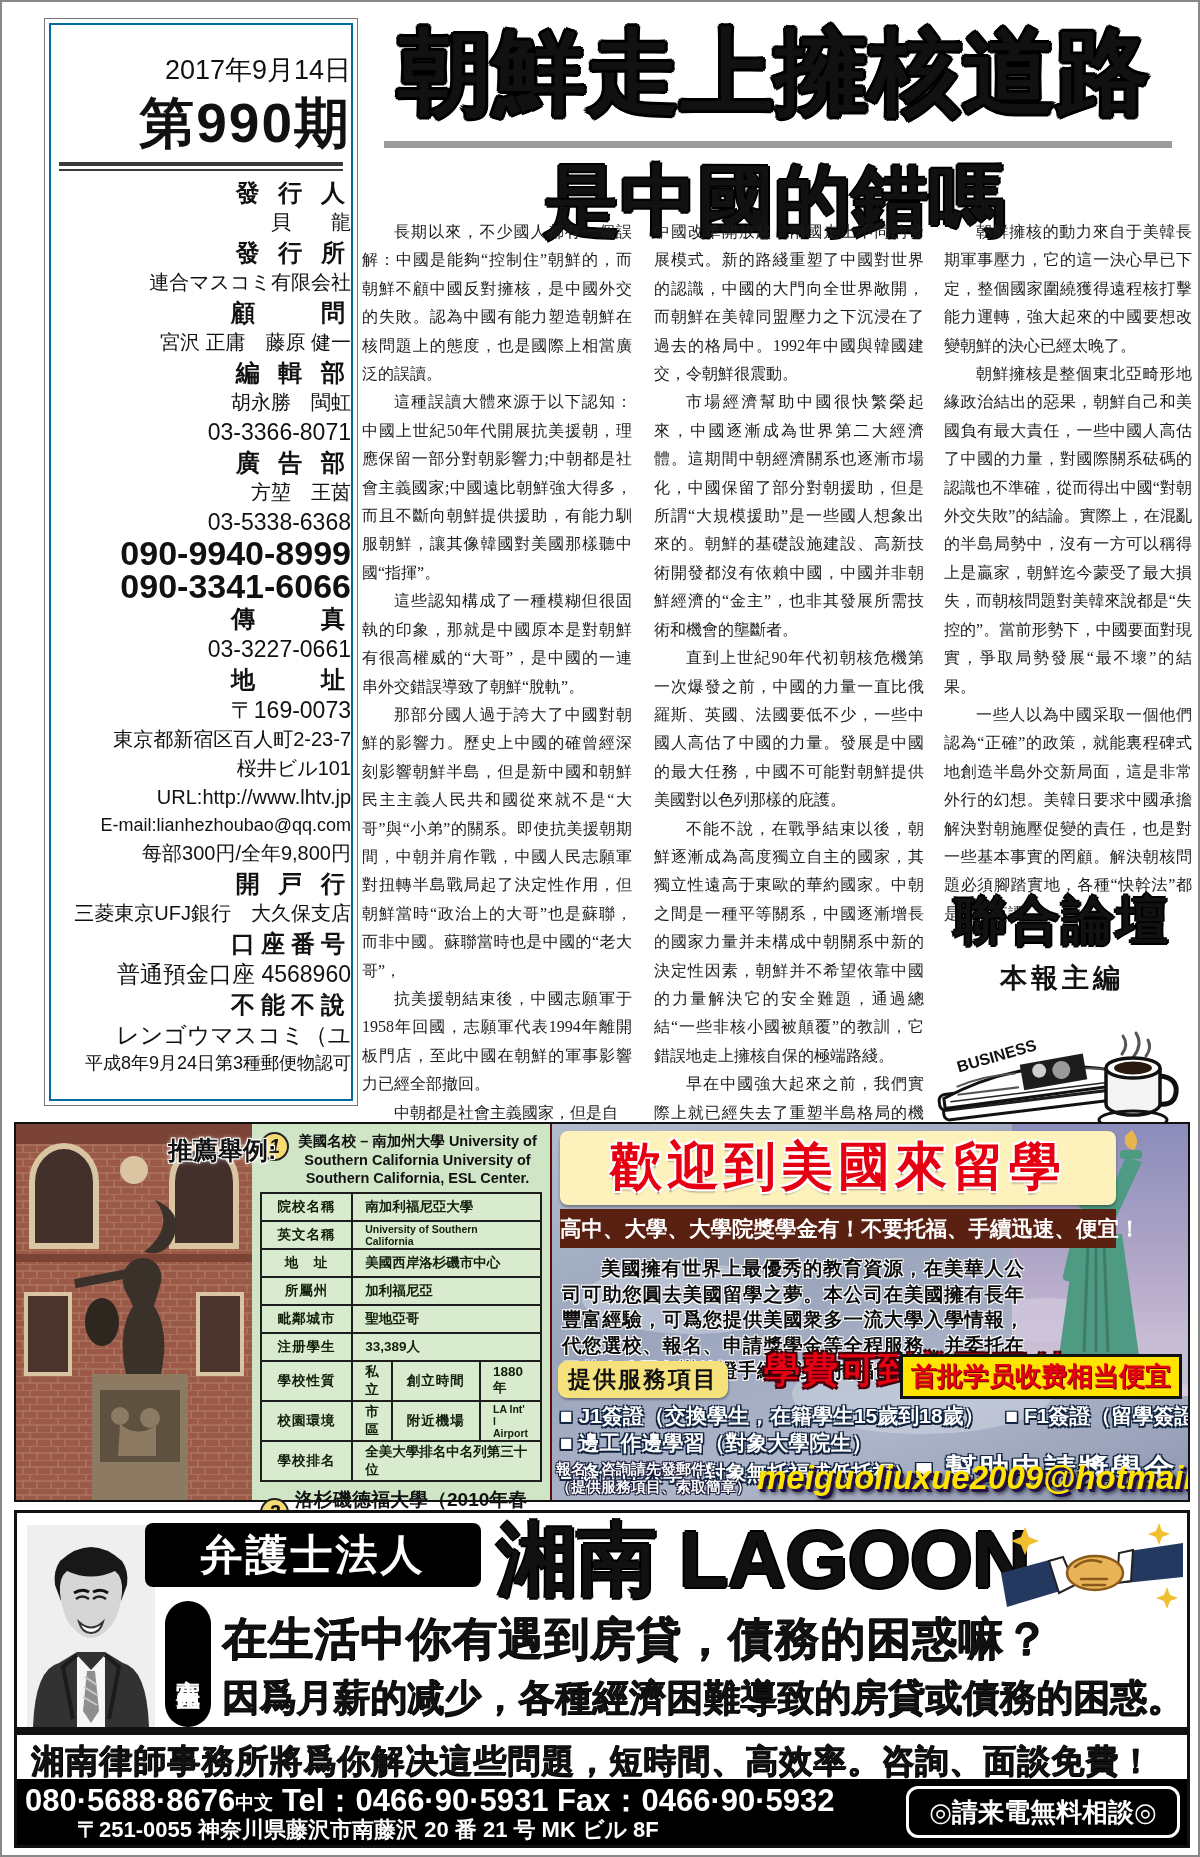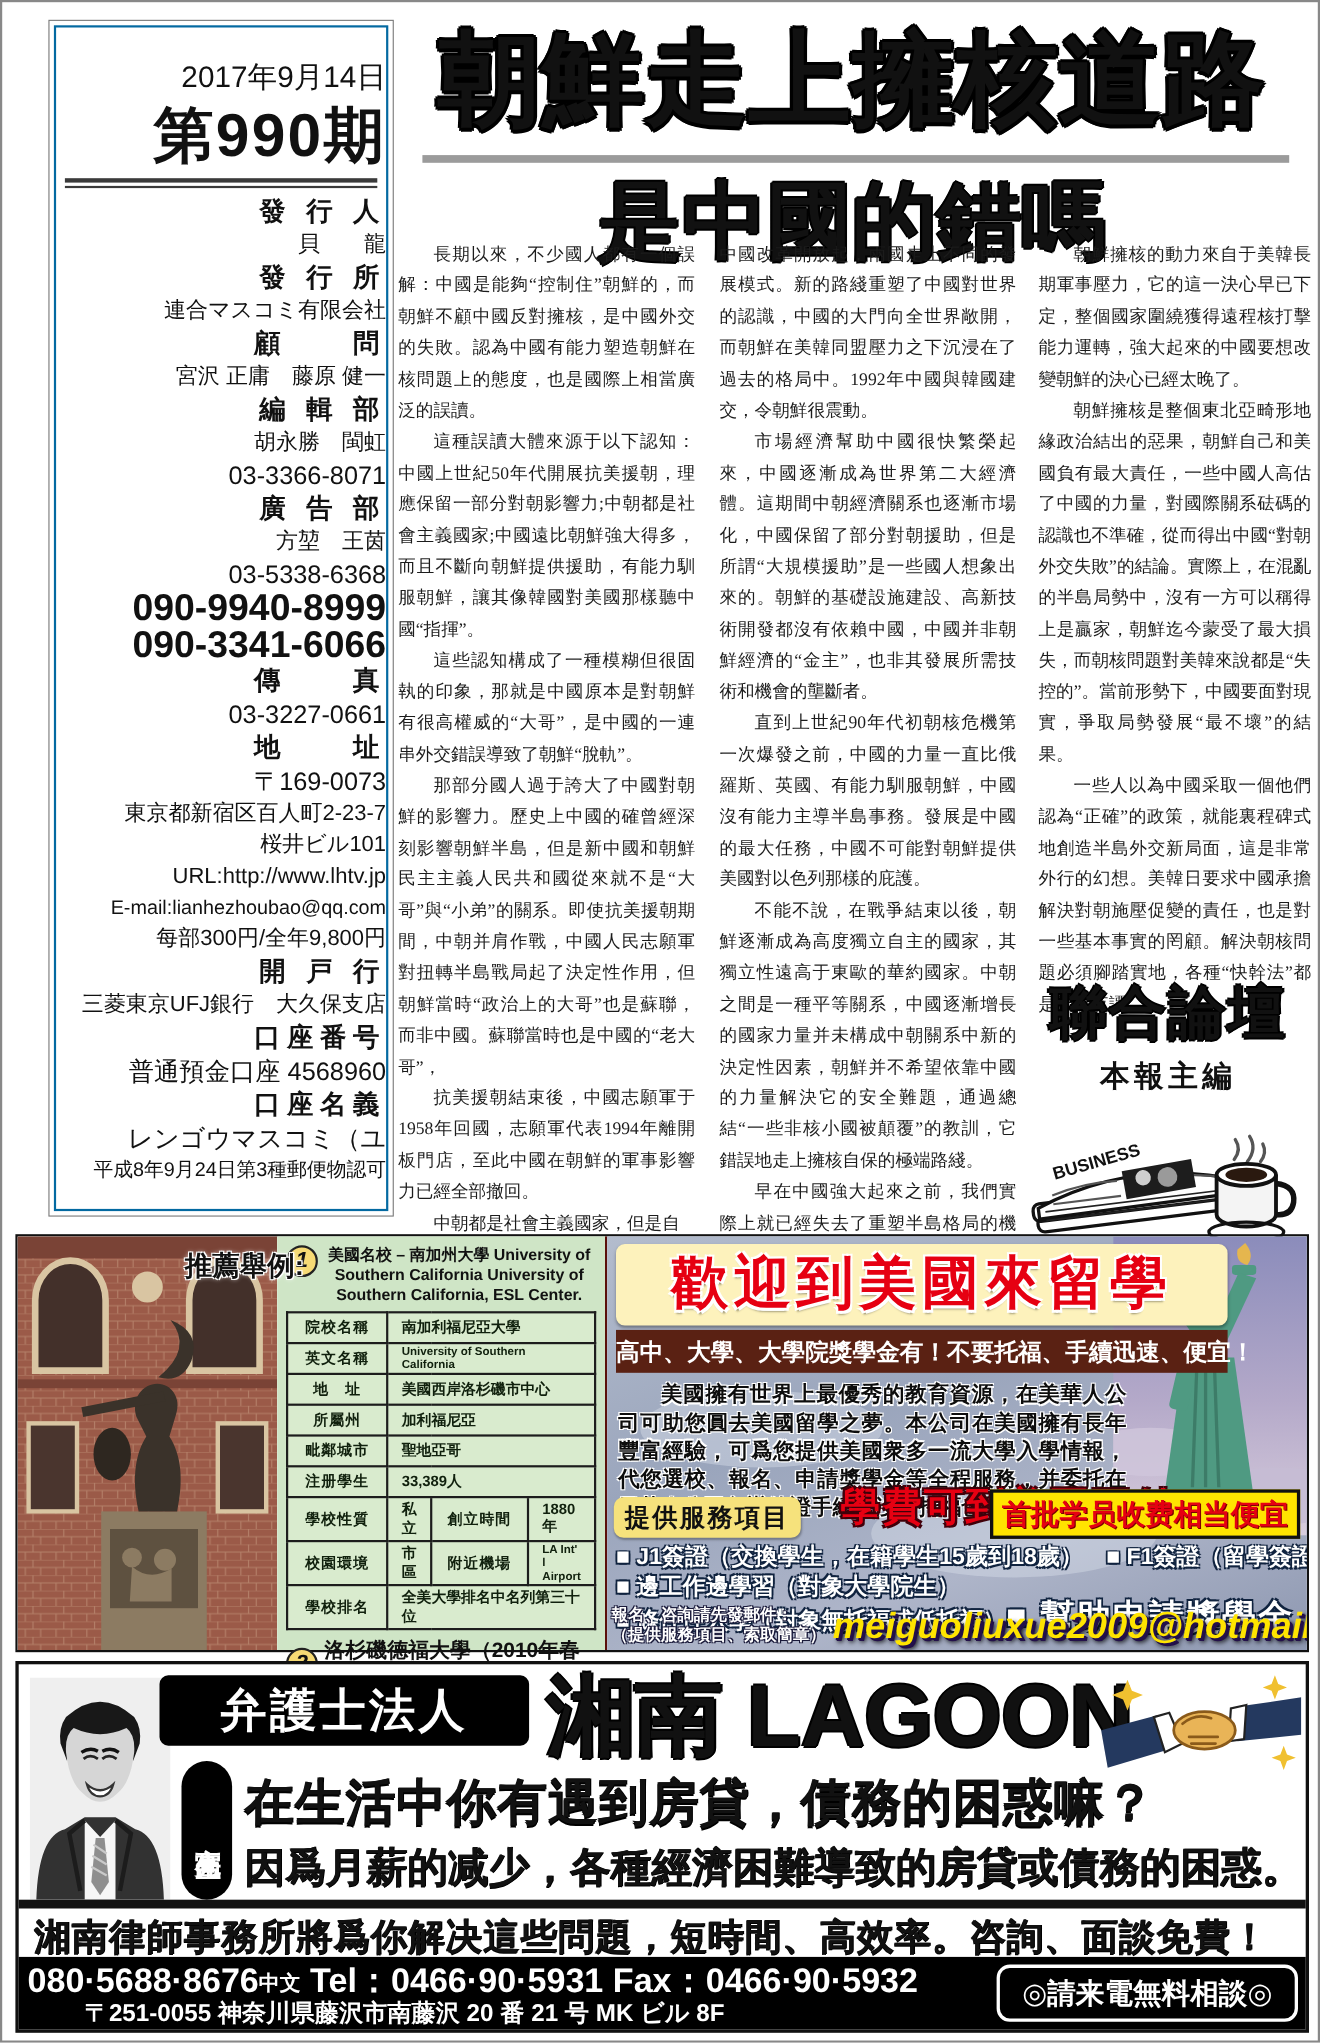--- a/index.html
+++ b/index.html
@@ -149,42 +149,42 @@
       <div class="m-num">〒169-0073</div>
       <div class="m-val">東京都新宿区百人町2-23-7</div>
       <div class="m-val">桜井ビル101</div>
       <div class="m-val">URL:http://www.lhtv.jp</div>
       <div class="m-small">E-mail:lianhezhoubao@qq.com</div>
       <div class="m-val">每部300円/全年9,800円</div>
       <div class="m-label">開 戸 行</div>
       <div class="m-val">三菱東京UFJ銀行　大久保支店</div>
       <div class="m-label">口座番号</div>
       <div class="m-num">普通預金口座  4568960</div>
-      <div class="m-label">口座名義</div>
+      <div class="m-label">不能不說</div>
       <div class="m-num">レンゴウマスコミ（ユ</div>
       <div class="m-small">平成8年9月24日第3種郵便物認可</div>
     </div>
   </div>
 
   <div class="headline">朝鮮走上擁核道路</div>
   <div class="headline-rule"></div>
   <div class="subheadline">是中國的錯嗎</div>
 
   <div class="col col1">
     <p>長期以來，不少國人都有一個誤解：中國是能夠“控制住”朝鮮的，而朝鮮不顧中國反對擁核，是中國外交的失敗。認為中國有能力塑造朝鮮在核問題上的態度，也是國際上相當廣泛的誤讀。</p>
     <p>這種誤讀大體來源于以下認知：中國上世紀50年代開展抗美援朝，理應保留一部分對朝影響力;中朝都是社會主義國家;中國遠比朝鮮強大得多，而且不斷向朝鮮提供援助，有能力馴服朝鮮，讓其像韓國對美國那樣聽中國“指揮”。</p>
     <p>這些認知構成了一種模糊但很固執的印象，那就是中國原本是對朝鮮有很高權威的“大哥”，是中國的一連串外交錯誤導致了朝鮮“脫軌”。</p>
     <p>那部分國人過于誇大了中國對朝鮮的影響力。歷史上中國的確曾經深刻影響朝鮮半島，但是新中國和朝鮮民主主義人民共和國從來就不是“大哥”與“小弟”的關系。即使抗美援朝期間，中朝并肩作戰，中國人民志願軍對扭轉半島戰局起了決定性作用，但朝鮮當時“政治上的大哥”也是蘇聯，而非中國。蘇聯當時也是中國的“老大哥”，</p>
     <p>抗美援朝結束後，中國志願軍于1958年回國，志願軍代表1994年離開板門店，至此中國在朝鮮的軍事影響力已經全部撤回。</p>
     <p>中朝都是社會主義國家，但是自</p>
   </div>
   <div class="col col2">
     <p class="cont">中國改革開放起，兩國走上不同的發展模式。新的路綫重塑了中國對世界的認識，中國的大門向全世界敞開，而朝鮮在美韓同盟壓力之下沉浸在了過去的格局中。1992年中國與韓國建交，令朝鮮很震動。</p>
     <p>市場經濟幫助中國很快繁榮起來，中國逐漸成為世界第二大經濟體。這期間中朝經濟關系也逐漸市場化，中國保留了部分對朝援助，但是所謂“大規模援助”是一些國人想象出來的。朝鮮的基礎設施建設、高新技術開發都沒有依賴中國，中國并非朝鮮經濟的“金主”，也非其發展所需技術和機會的壟斷者。</p>
-    <p>直到上世紀90年代初朝核危機第一次爆發之前，中國的力量一直比俄羅斯、英國、有能力馴服朝鮮，中國沒有能力主導半島事務。發展是中國的最大任務，中國不可能對朝鮮提供美國對以色列那樣的庇護。</p>
+    <p>直到上世紀90年代初朝核危機第一次爆發之前，中國的力量一直比俄羅斯、英國、法國要低不少，一些中國人高估了中國的力量。發展是中國的最大任務，中國不可能對朝鮮提供美國對以色列那樣的庇護。</p>
     <p>不能不說，在戰爭結束以後，朝鮮逐漸成為高度獨立自主的國家，其獨立性遠高于東歐的華約國家。中朝之間是一種平等關系，中國逐漸增長的國家力量并未構成中朝關系中新的決定性因素，朝鮮并不希望依靠中國的力量解決它的安全難題，通過總結“一些非核小國被顛覆”的教訓，它錯誤地走上擁核自保的極端路綫。</p>
     <p>早在中國強大起來之前，我們實際上就已經失去了重塑半島格局的機會。</p>
   </div>
   <div class="col col3">
     <p>朝鮮擁核的動力來自于美韓長期軍事壓力，它的這一決心早已下定，整個國家圍繞獲得遠程核打擊能力運轉，強大起來的中國要想改變朝鮮的決心已經太晚了。</p>
     <p>朝鮮擁核是整個東北亞畸形地緣政治結出的惡果，朝鮮自己和美國負有最大責任，一些中國人高估了中國的力量，對國際關系砝碼的認識也不準確，從而得出中國“對朝外交失敗”的結論。實際上，在混亂的半島局勢中，沒有一方可以稱得上是贏家，朝鮮迄今蒙受了最大損失，而朝核問題對美韓來說都是“失控的”。當前形勢下，中國要面對現實，爭取局勢發展“最不壞”的結果。</p>
     <p>一些人以為中國采取一個他們認為“正確”的政策，就能裏程碑式地創造半島外交新局面，這是非常外行的幻想。美韓日要求中國承擔解決對朝施壓促變的責任，也是對一些基本事實的罔顧。解決朝核問題必須腳踏實地，各種“快幹法”都是天方夜譚。</p>
   </div>
 
   <div class="forum">

